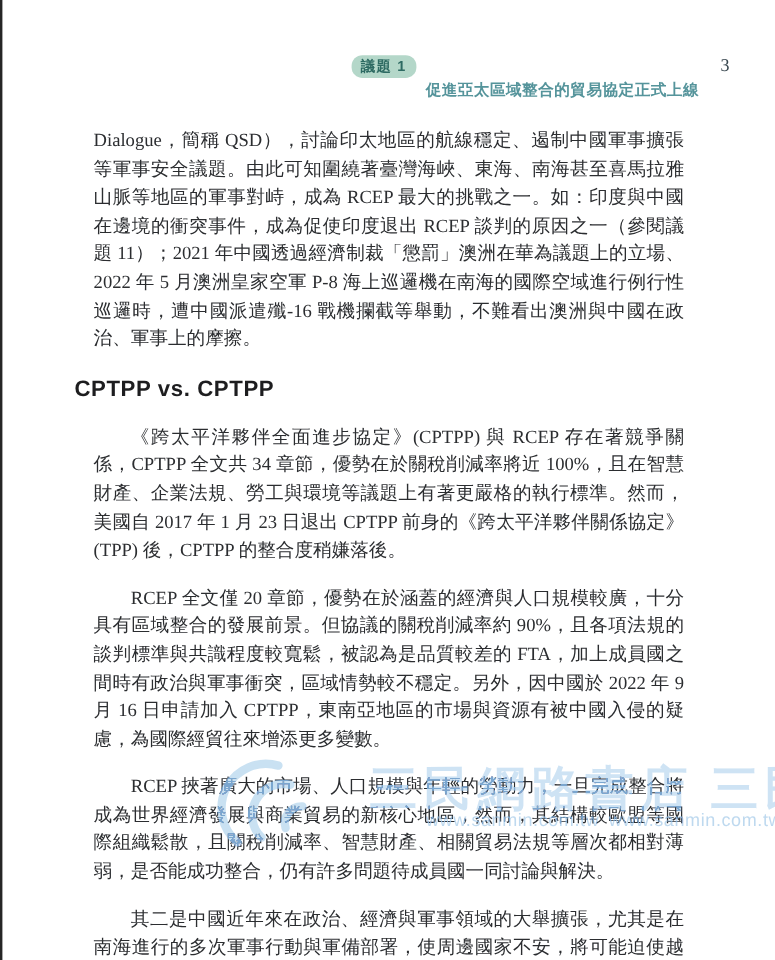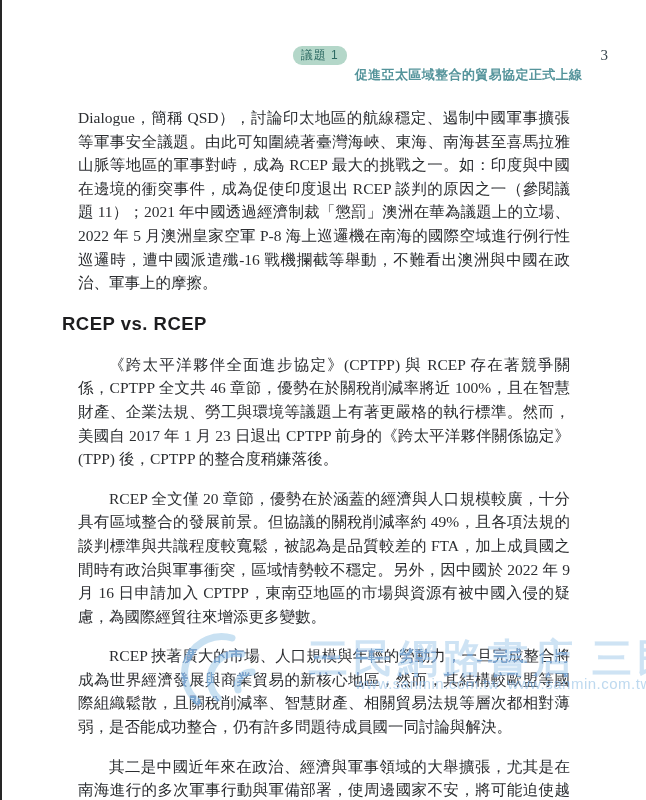--- a/index.html
+++ b/index.html
@@ -24,21 +24,21 @@
     right: 38px;
     height: 20px;
     display: flex;
     align-items: center;
     font-family: "Liberation Sans", "DejaVu Sans", sans-serif;
   }
   .badge {
     background: #b4d7c9;
     color: #2d6a62;
     font-size: 12px;
-    font-weight: 400;
+    font-weight: 700;
     line-height: 1;
     padding: 3px 8px 4px 8px;
     border-radius: 9px;
     letter-spacing: 1px;
     white-space: nowrap;
   }
   .htitle {
     color: #55949b;
     font-size: 13px;
     font-weight: 700;
@@ -145,23 +145,23 @@
   </div>
 
   <div class="header">
     <span class="badge">議題 1</span>
     <span class="htitle">促進亞太區域整合的貿易協定正式上線</span>
     <span class="pagenum">3</span>
   </div>
 
   <div class="content">
     <p class="cont">Dialogue，簡稱 QSD），討論印太地區的航線穩定、遏制中國軍事擴張等軍事安全議題。由此可知圍繞著臺灣海峽、東海、南海甚至喜馬拉雅山脈等地區的軍事對峙，成為 RCEP 最大的挑戰之一。如：印度與中國在邊境的衝突事件，成為促使印度退出 RCEP 談判的原因之一（參閱議題 11）；2021 年中國透過經濟制裁「懲罰」澳洲在華為議題上的立場、2022 年 5 月澳洲皇家空軍 P-8 海上巡邏機在南海的國際空域進行例行性巡邏時，遭中國派遣殲-16 戰機攔截等舉動，不難看出澳洲與中國在政治、軍事上的摩擦。</p>
-    <h2>RCEP vs. RCEP</h2>
-    <p>《跨太平洋夥伴全面進步協定》(CPTPP) 與 RCEP 存在著競爭關係，CPTPP 全文共 46 章節，優勢在於關稅削減率將近 100%，且在智慧財產、企業法規、勞工與環境等議題上有著更嚴格的執行標準。然而，美國自 2017 年 1 月 23 日退出 CPTPP 前身的《跨太平洋夥伴關係協定》(TPP) 後，CPTPP 的整合度稍嫌落後。</p>
-    <p>RCEP 全文僅 20 章節，優勢在於涵蓋的經濟與人口規模較廣，十分具有區域整合的發展前景。但協議的關稅削減率約 49%，且各項法規的談判標準與共識程度較寬鬆，被認為是品質較差的 FTA，加上成員國之間時有政治與軍事衝突，區域情勢較不穩定。另外，因中國於 2022 年 9 月 16 日申請加入 CPTPP，東南亞地區的市場與資源有被中國入侵的疑慮，為國際經貿往來增添更多變數。</p>
+    <h2>CPTPP vs. CPTPP</h2>
+    <p>《跨太平洋夥伴全面進步協定》(CPTPP) 與 RCEP 存在著競爭關係，CPTPP 全文共 34 章節，優勢在於關稅削減率將近 100%，且在智慧財產、企業法規、勞工與環境等議題上有著更嚴格的執行標準。然而，美國自 2017 年 1 月 23 日退出 CPTPP 前身的《跨太平洋夥伴關係協定》(TPP) 後，CPTPP 的整合度稍嫌落後。</p>
+    <p>RCEP 全文僅 20 章節，優勢在於涵蓋的經濟與人口規模較廣，十分具有區域整合的發展前景。但協議的關稅削減率約 90%，且各項法規的談判標準與共識程度較寬鬆，被認為是品質較差的 FTA，加上成員國之間時有政治與軍事衝突，區域情勢較不穩定。另外，因中國於 2022 年 9 月 16 日申請加入 CPTPP，東南亞地區的市場與資源有被中國入侵的疑慮，為國際經貿往來增添更多變數。</p>
     <p>RCEP 挾著廣大的市場、人口規模與年輕的勞動力，一旦完成整合將成為世界經濟發展與商業貿易的新核心地區，然而，其結構較歐盟等國際組織鬆散，且關稅削減率、智慧財產、相關貿易法規等層次都相對薄弱，是否能成功整合，仍有許多問題待成員國一同討論與解決。</p>
     <p>其二是中國近年來在政治、經濟與軍事領域的大舉擴張，尤其是在南海進行的多次軍事行動與軍備部署，使周邊國家不安，將可能迫使越南、菲律賓與澳洲等國加強與美國的軍事合作，使這些國家雖在經濟上與中國合作，卻在軍事與國防安全上向美國靠攏，讓 RCEP 與南海地區成為大國博弈的新戰場。</p>
   </div>
 
   <div class="wm wm-over">
     <svg class="wm-logo" viewBox="0 0 104 78">
       <path d="M64 6 A37 37 0 0 0 30 70"></path>
       <path d="M74 22 A26 26 0 0 0 50 66"></path>
       <path d="M84 40 A14 14 0 0 0 70 58"></path>
     </svg>

